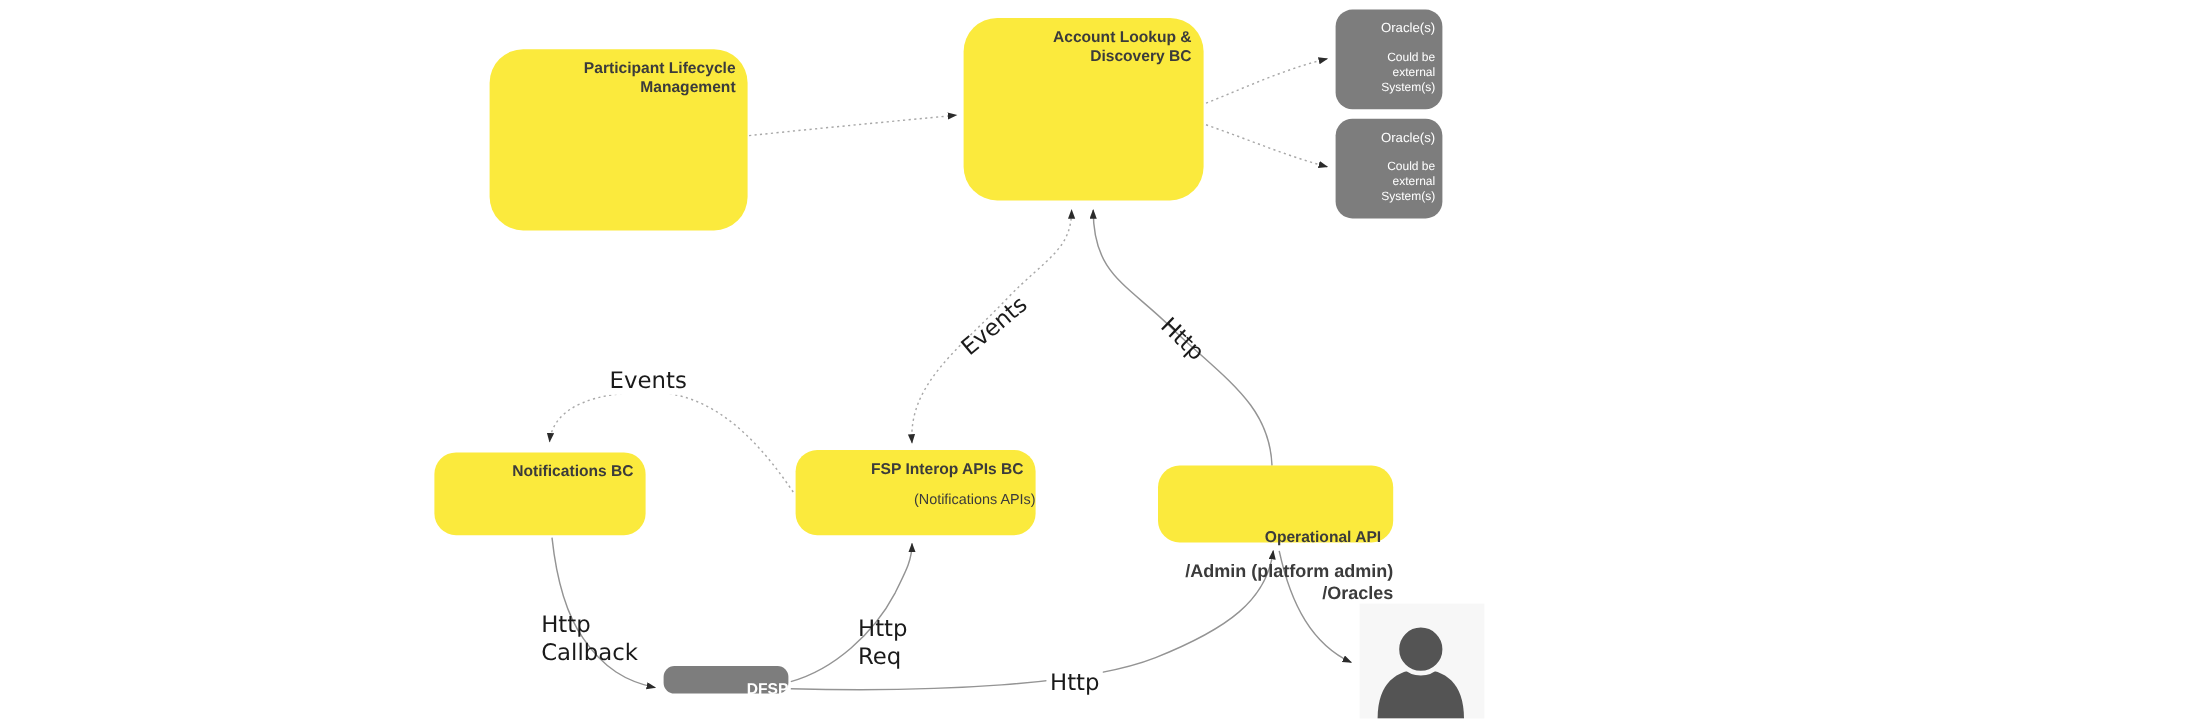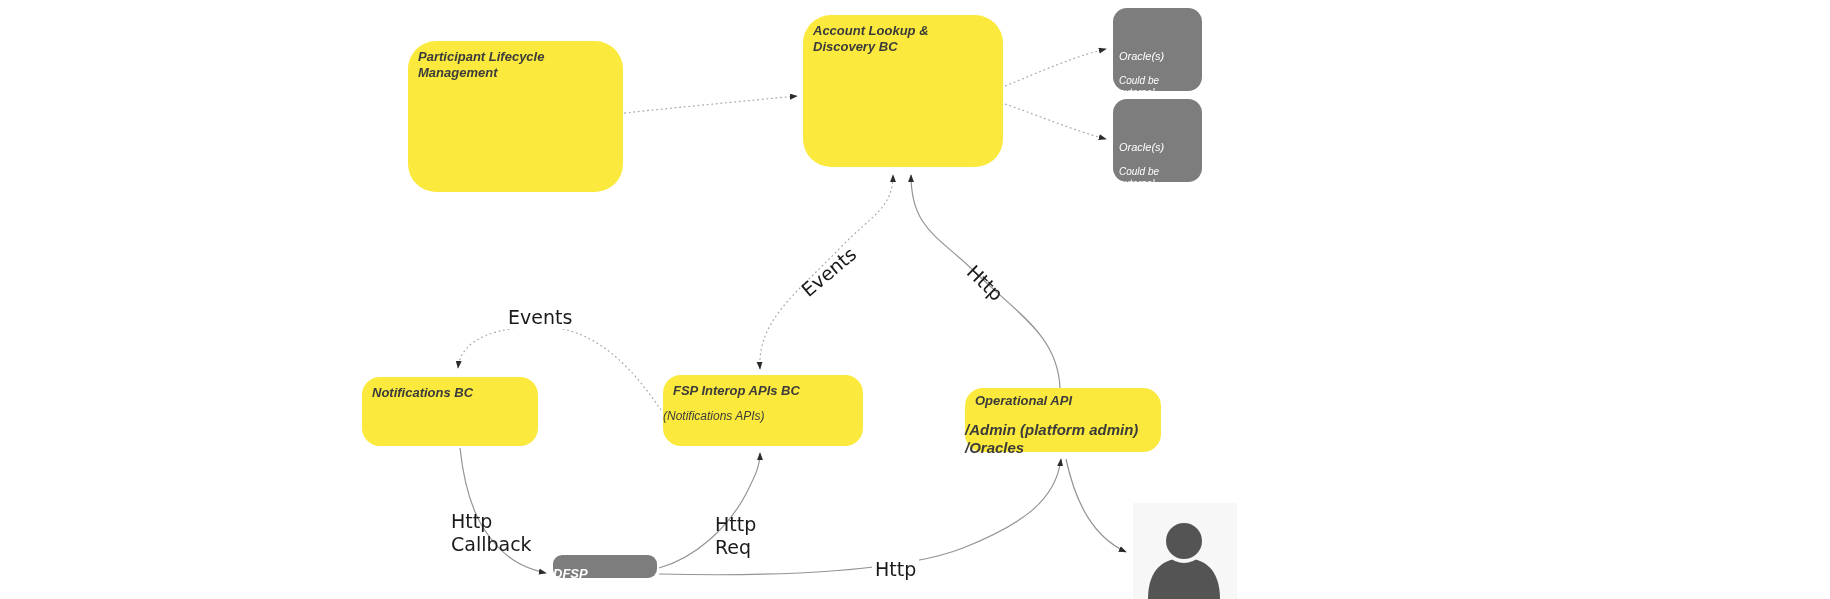--- a/index.html
+++ b/index.html
@@ -8,21 +8,21 @@
     width:1830px;height:599px;
     background:var(--canvas,#ffffff);
     overflow:hidden;
     font-family:"Liberation Sans",sans-serif;
   }
   #edges{position:absolute;left:0;top:0;width:1830px;height:599px;}
   .edge-solid{fill:none;stroke:var(--edge,#949494);stroke-width:1.2px;}
   .edge-dotted{fill:none;stroke:var(--edge-dotted,#a8a8a8);stroke-width:1.2px;stroke-dasharray:1.8 2.8;}
   .node{
     position:absolute;box-sizing:border-box;
-    display:block;text-align:left;font-style:italic;
+    display:block;text-align:right;
   }
   .node-yellow{background:var(--node-yellow,#FBEA3D);}
   .node-gray{background:var(--node-gray,#7d7d7d);}
   .node-title{
     font-weight:bold;font-size:13px;line-height:1.25;
     color:var(--node-text-dark,#3b3b3b);
     padding:8px 10px 0 10px;
   }
   .node-subtitle{
     font-size:12px;line-height:1.2;
@@ -30,21 +30,20 @@
     padding-top:10px;
   }
   .ops-body{
     font-weight:bold;font-size:15px;line-height:1.2;
     color:var(--node-text-dark,#3b3b3b);
     padding-top:12px;white-space:pre-line;
   }
   .oracle .node-title{
     font-weight:normal;font-size:11px;color:var(--node-text-light,#ffffff);
     padding:10px 6px 0 6px;
-    margin-top:32px;
   }
   .oracle-body{
     font-size:10px;line-height:1.25;color:var(--node-text-light,#ffffff);
     padding:11px 6px 0 6px;
   }
   .dfsp-label{
     font-weight:bold;font-size:13px;color:var(--node-text-light,#ffffff);
     line-height:38px;
   }
   .edge-label{
@@ -115,21 +114,21 @@
   <div class="node node-yellow" style="left:362px;top:377px;width:176px;height:69px;border-radius:18px;">
     <div class="node-title">Notifications BC</div>
   </div>
 
   <div class="node node-yellow" style="left:663px;top:375px;width:200px;height:71px;border-radius:18px;">
     <div class="node-title">FSP Interop APIs BC</div>
     <div class="node-subtitle">(Notifications APIs)</div>
   </div>
 
   <div class="node node-yellow" style="left:965px;top:388px;width:196px;height:64px;border-radius:18px;padding-top:0;">
-    <div class="node-title" style="padding-top:5px;">Operational API</div>
+    <div class="node-title" style="padding-top:5px;margin-top:47px;">Operational API</div>
     <div class="ops-body">/Admin (platform admin)
 /Oracles</div>
   </div>
 
   <div class="node node-gray" style="left:553px;top:555px;width:104px;height:23px;border-radius:9px;">
     <div class="dfsp-label">DFSP</div>
   </div>
 
   <div class="user-box" style="left:1133px;top:503px;width:104px;height:96px;">
     <svg width="104" height="96" viewBox="0 0 104 96" xmlns="http://www.w3.org/2000/svg">

